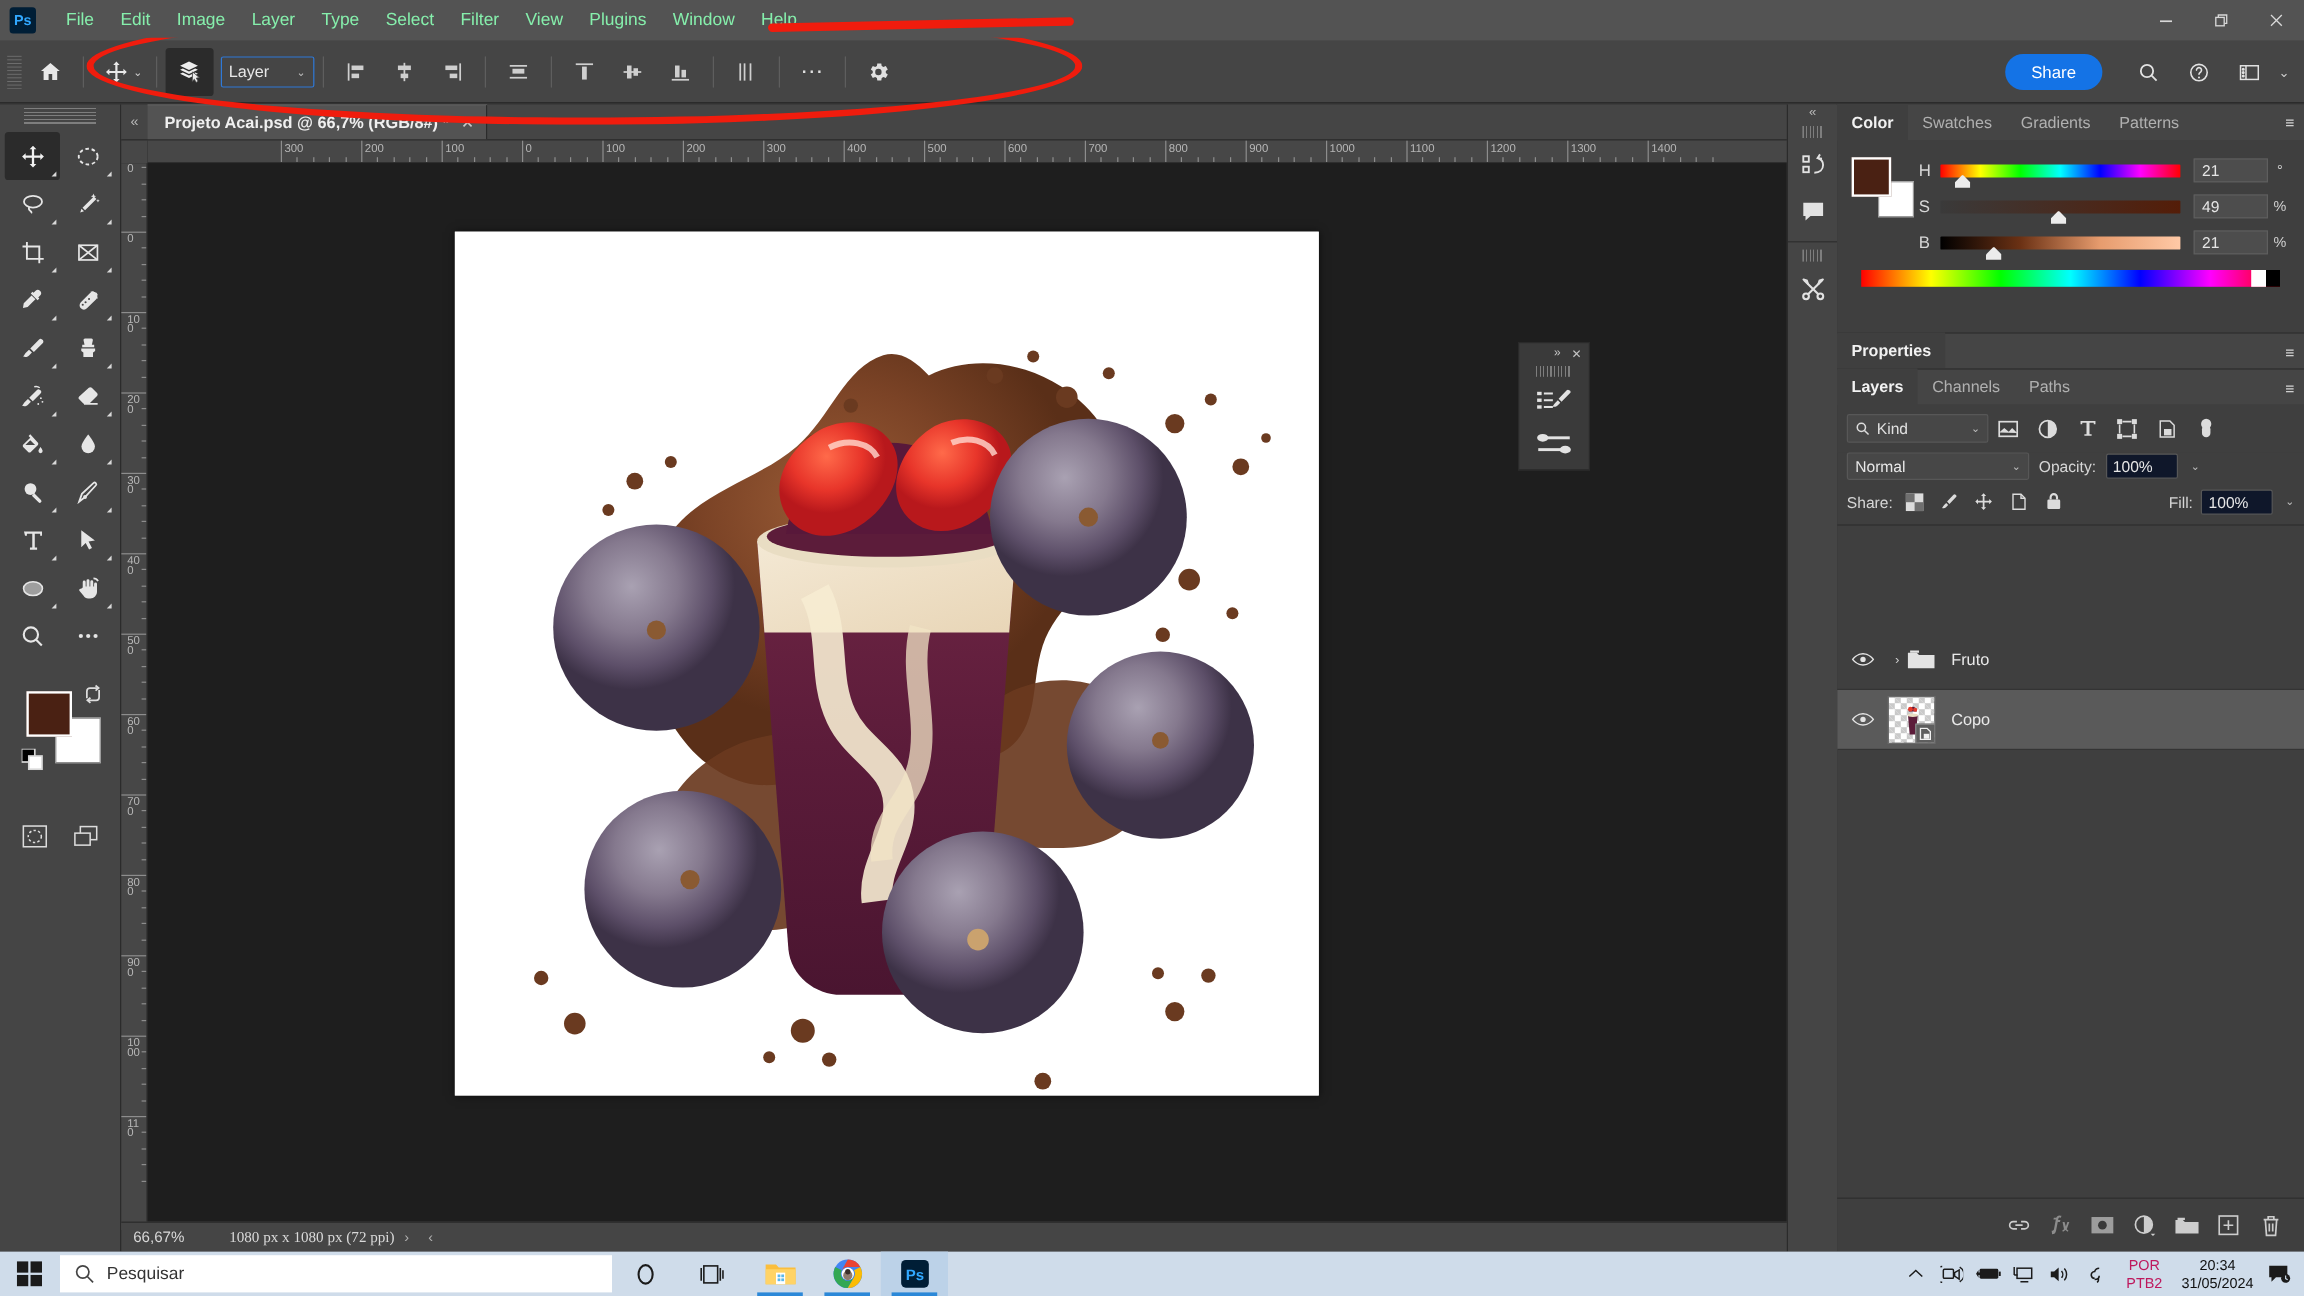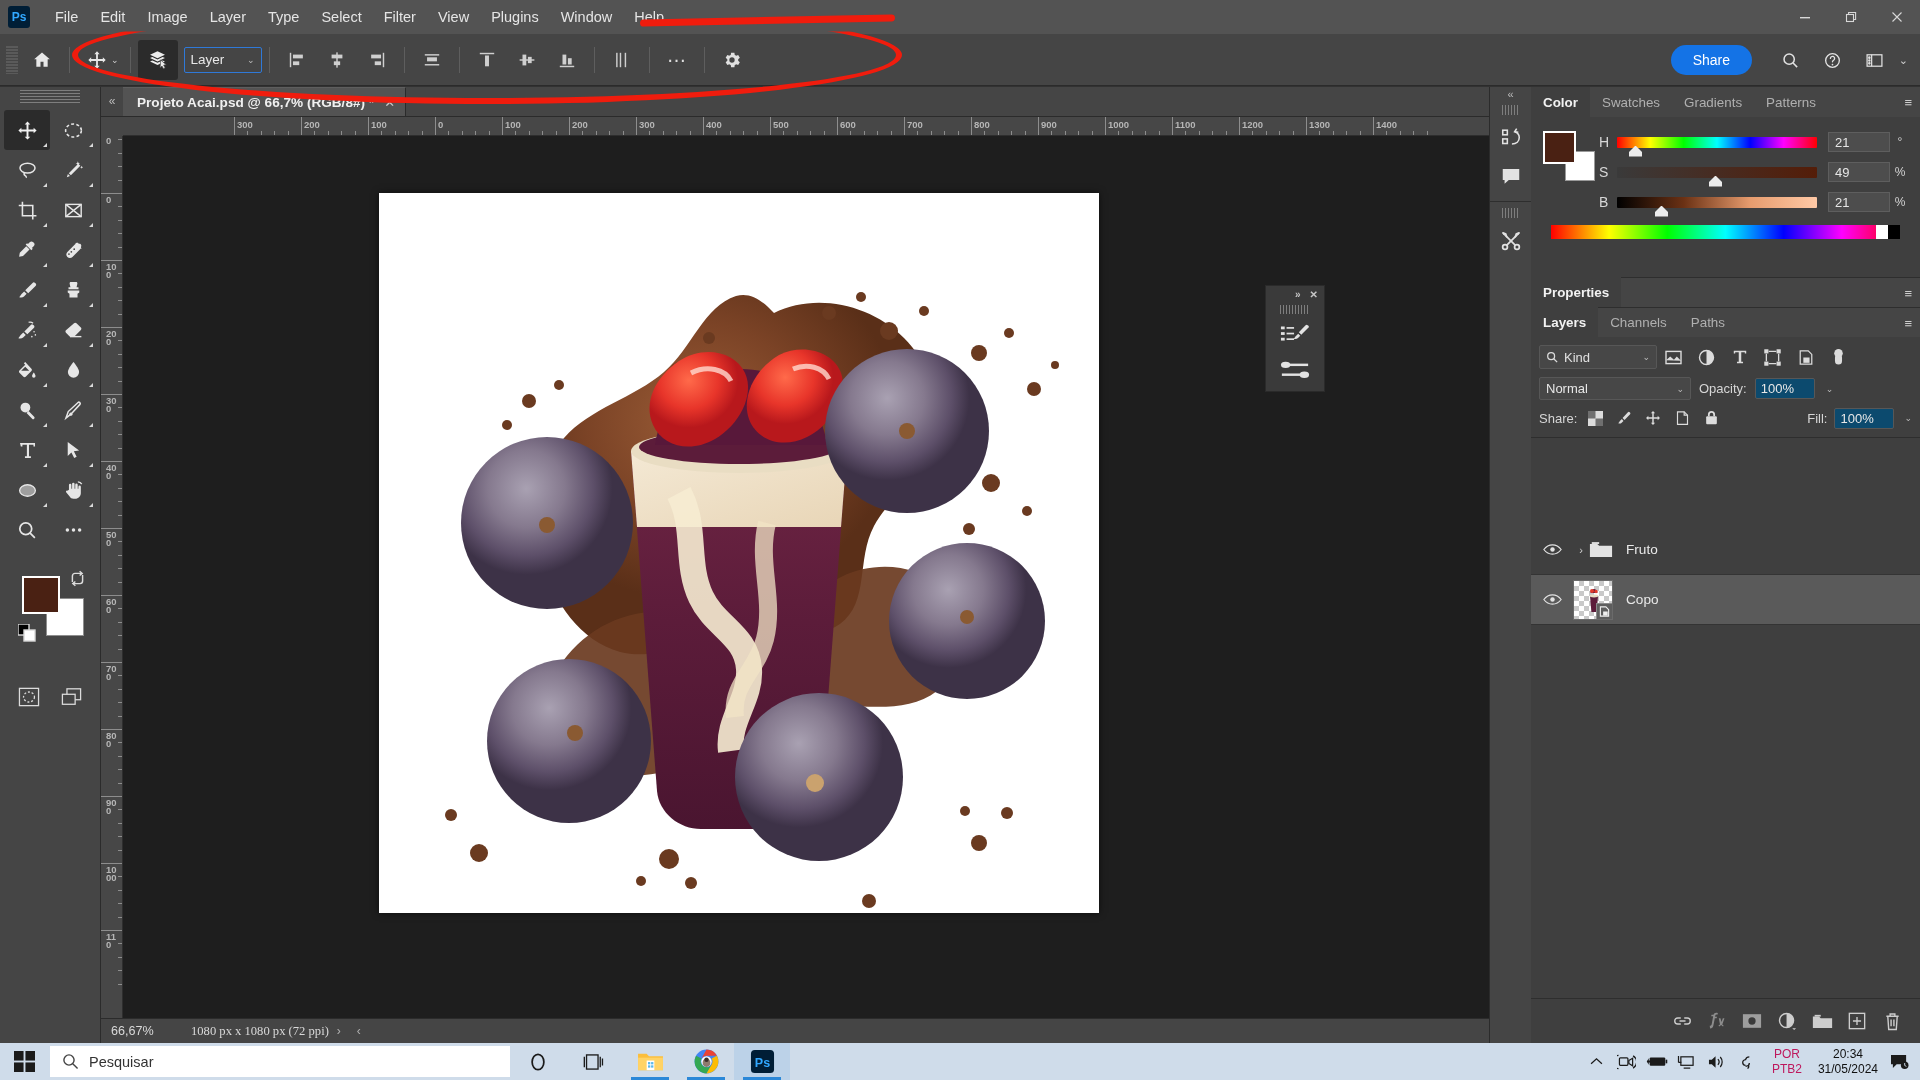--- a/index.html
+++ b/index.html
@@ -15,21 +15,21 @@
   .menubar {
     position:absolute; top:0; left:0; width:1920px; height:34px;
     background:#535353; display:flex; align-items:center;
   }
   .ps-logo {
     width:22px; height:22px; margin-left:8px; margin-right:14px;
     background:#001e36; border-radius:3px; color:#31a8ff;
     font-size:12px; font-weight:bold; display:flex; align-items:center; justify-content:center;
   }
   .menu-item {
-    padding:0 11px; height:34px; line-height:34px; font-size:14.5px; color:#e5e5e5;
+    padding:0 11px; height:34px; line-height:34px; font-size:14.5px; color:#86efac;
     cursor:default; white-space:nowrap;
   }
   .wincontrols { position:absolute; right:0; top:0; height:34px; display:flex; }
   .wc { width:46px; height:34px; display:flex; align-items:center; justify-content:center; color:#d8d8d8; }
 
   
   .optionsbar {
     position:absolute; top:34px; left:0; width:1920px; height:52px;
     background:#454545; border-bottom:1px solid #2b2b2b;
     display:flex; align-items:center;
@@ -100,21 +100,20 @@
     height:29px; background:#535353; display:flex; align-items:center; gap:10px;
     padding:0 10px 0 14px; font-size:13.6px; font-weight:bold; color:#f0f0f0;
     border-right:1px solid #2b2b2b; border-top:1px solid #5e5e5e;
   }
   .doc-tab .x { color:#c8c8c8; font-size:13px; font-weight:normal; }
 
   
   .canvas-wrap {
     position:absolute; left:101px; top:117px; right:390px; bottom:37px;
     background:#1e1e1e;
-    font-weight:bold;
   }
   .ruler-h {
     position:absolute; left:22px; top:0; right:18px; height:19px;
     background:#474747; border-bottom:1px solid #2e2e2e; overflow:hidden;
   }
   .ruler-v {
     position:absolute; left:0; top:19px; width:22px; bottom:18px;
     background:#474747; border-right:1px solid #2e2e2e; overflow:hidden;
   }
   .ruler-corner { position:absolute; left:0; top:0; width:22px; height:19px; background:#474747; }
@@ -194,21 +193,21 @@
   
   .lay-filter { display:flex; align-items:center; gap:0; background:#3f3f3f; padding:7px 8px; }
   .kind-box { width:118px; height:24px; background:#474747; border:1px solid #575757; border-radius:2px;
      display:flex; align-items:center; gap:6px; padding:0 6px; font-size:13px; color:#e0e0e0; }
   .kind-box .cv { margin-left:auto; font-size:9px; color:#bdbdbd; }
   .filter-ic { width:33px; height:26px; display:flex; align-items:center; justify-content:center; color:#dcdcdc;}
   .blend-row { display:flex; align-items:center; gap:8px; padding:0 8px 7px 8px; font-size:13px; }
   .blend-sel { width:152px; height:23px; background:#474747; border:1px solid #575757; border-radius:2px;
      display:flex; align-items:center; padding:0 6px; color:#e7e7e7; font-size:13px; }
   .blend-sel .cv{ margin-left:auto; font-size:9px; color:#bdbdbd; }
-  .num-box { width:60px; height:21px; background:#0c4a6e; border:1px solid #575757; color:#e7e7e7;
+  .num-box { width:60px; height:21px; background:#0f172a; border:1px solid #575757; color:#e7e7e7;
      font-size:13px; display:flex; align-items:center; padding-left:5px; border-radius:2px;text-align:center;}
   .tiny-cv { font-size:9px; color:#bdbdbd; margin-left:3px; }
   .lock-row { display:flex; align-items:center; gap:7px; padding:0 8px 8px 8px; font-size:13px; border-bottom:1px solid #2e2e2e;}
   .lock-ic { width:22px; height:22px; display:flex; align-items:center; justify-content:center; color:#dcdcdc; }
 
   .layer-list { position:absolute; left:0; right:0; top:438px; bottom:45px; background:#3f3f3f; overflow:hidden; }
   .layer-row { display:flex; align-items:center; height:50px; border-bottom:1px solid #343434; position:relative; }
   .layer-row.sel { background:#5a5a5a; }
   .eye { width:42px; display:flex; align-items:center; justify-content:center; color:#e3e3e3; }
   .lr-thumb { width:40px; height:40px; border:1px solid #6a6a6a; position:relative; overflow:hidden; flex:0 0 auto;}

